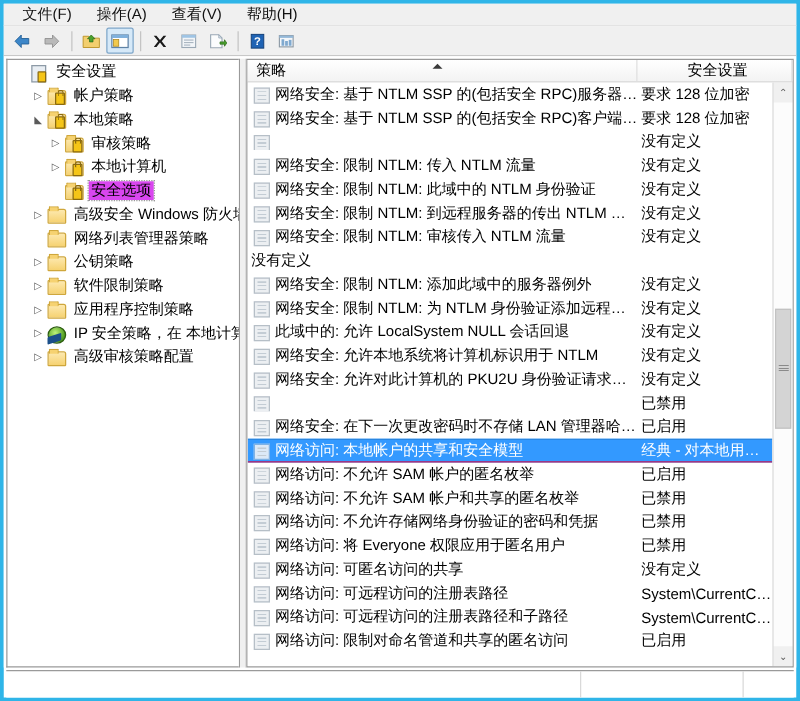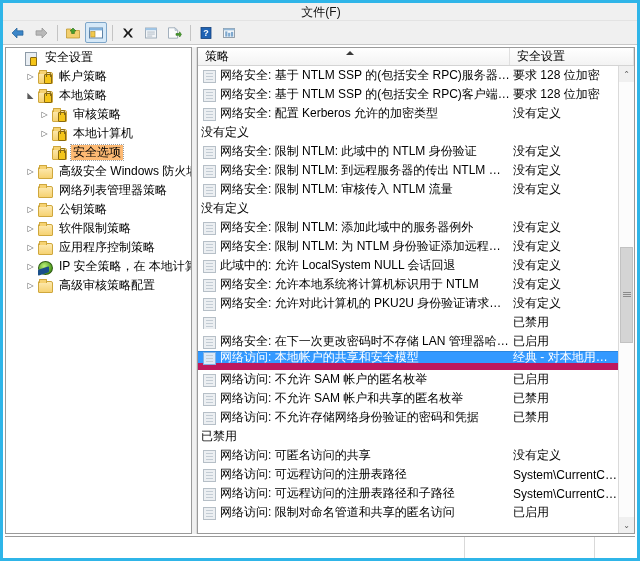--- a/index.html
+++ b/index.html
@@ -20,21 +20,20 @@
     box-sizing:border-box;
     display:flex;flex-direction:column;
   }
   
   #menubar{
     height:17px;min-height:17px;
     background:#f0f0f0;
     display:flex;align-items:center;
     padding-left:8px;
     border-bottom:1px solid #e3e3e3;
-    flex-direction:column;
   }
   .menu-item{
     font-size:12px;color:#111;
     padding:1px 9px 2px 7px;margin-right:4px;
     white-space:nowrap;cursor:default;
   }
   
   #toolbar{
     height:24px;min-height:24px;
     background:#f0f0f0;
@@ -92,21 +91,21 @@
     min-width:0;
     overflow:hidden;
   }
   
   .tree-row{
     height:19px;display:flex;align-items:center;
     padding-left:4px;white-space:nowrap;cursor:default;
     font-size:12px;
   }
   .tree-row.selected .tree-label{
-    background:#fdba74;outline:1px dotted #9a9a9a;
+    background:#d946ef;outline:1px dotted #9a9a9a;
   }
   .twisty{
     width:13px;height:13px;flex:none;
     display:flex;align-items:center;justify-content:center;
     font-size:8px;color:#5a5a5a;
   }
   .twisty.spacer{visibility:hidden;}
   .tree-icon{width:17px;height:14px;flex:none;position:relative;margin-right:3px;}
   .tree-label{padding:0 2px;line-height:15px;}
   
@@ -147,20 +146,21 @@
     background:#1b4f8a;transform:skewY(-18deg);border-radius:1px;
   }
   
   #list-header{
     height:17px;min-height:17px;
     background:linear-gradient(180deg,#ffffff 0%,#f3f3f3 100%);
     border-bottom:1px solid #d4d4d4;
     display:flex;align-items:stretch;
     font-size:12px;
     overflow:hidden;
+    gap:33px;
   }
   .hcell{
     display:flex;align-items:center;
     padding-left:7px;
     border-right:1px solid #e0e0e0;
     box-sizing:border-box;
     position:relative;
     cursor:default;
     white-space:nowrap;
   }
@@ -178,21 +178,21 @@
   #list-body{
     flex:1;min-width:0;overflow:hidden;background:#fff;
   }
   .lrow{
     height:19px;display:flex;align-items:center;
     white-space:nowrap;cursor:default;font-size:12px;
     box-sizing:border-box;
   }
   .lrow.sel{
     background:#3399ff;color:#ffffff;
-    border-top:1px solid #2a86e0;border-bottom:7px solid #be185d;
+    border-top:1px solid #2a86e0;border-bottom:1px solid #be185d;
   }
   .lcell1{
     width:312px;min-width:312px;
     display:flex;align-items:center;overflow:hidden;
     padding-left:4px;box-sizing:border-box;
   }
   .lcell2{
     flex:1;overflow:hidden;text-overflow:ellipsis;
     padding-left:3px;box-sizing:border-box;
   }
@@ -460,25 +460,30 @@
                 </span>
                 <span class="pol-text">网络安全: 基于 NTLM SSP 的(包括安全 RPC)客户端的最小...</span>
               </div>
               <div class="lcell2">要求 128 位加密</div>
             </div>
             <div class="lrow">
               <div class="lcell1">
                 <span class="pol-icon">
                   <span class="sq"></span>
                 </span>
-                <span class="pol-text">网络安全: 配置 Kerberos 允许的加密类型</span>
-              </div>
-              <div class="lcell2">没有定义</div>
-            </div>
-            <div class="lrow">
+              </div>
+              <div class="lcell2">没有定义</div>
+            </div>
+            <div class="lrow">
+              <div class="lcell1">
+                <span class="pol-icon">
+                  <span class="sq"></span>
+                </span>
+                <span class="pol-text">网络安全: 限制 NTLM: 传入 NTLM 流量</span>
+              </div>
               <div class="lcell2">没有定义</div>
             </div>
             <div class="lrow">
               <div class="lcell1">
                 <span class="pol-icon">
                   <span class="sq"></span>
                 </span>
                 <span class="pol-text">网络安全: 限制 NTLM: 此域中的 NTLM 身份验证</span>
               </div>
               <div class="lcell2">没有定义</div>
@@ -596,20 +601,26 @@
             <div class="lrow">
               <div class="lcell1">
                 <span class="pol-icon">
                   <span class="sq"></span>
                 </span>
                 <span class="pol-text">网络访问: 不允许存储网络身份验证的密码和凭据</span>
               </div>
               <div class="lcell2">已禁用</div>
             </div>
             <div class="lrow">
+              <div class="lcell1">
+                <span class="pol-icon">
+                  <span class="sq"></span>
+                </span>
+                <span class="pol-text">网络访问: 将 Everyone 权限应用于匿名用户</span>
+              </div>
               <div class="lcell2">已禁用</div>
             </div>
             <div class="lrow">
               <div class="lcell1">
                 <span class="pol-icon">
                   <span class="sq"></span>
                 </span>
                 <span class="pol-text">网络访问: 可匿名访问的共享</span>
               </div>
               <div class="lcell2">没有定义</div>

